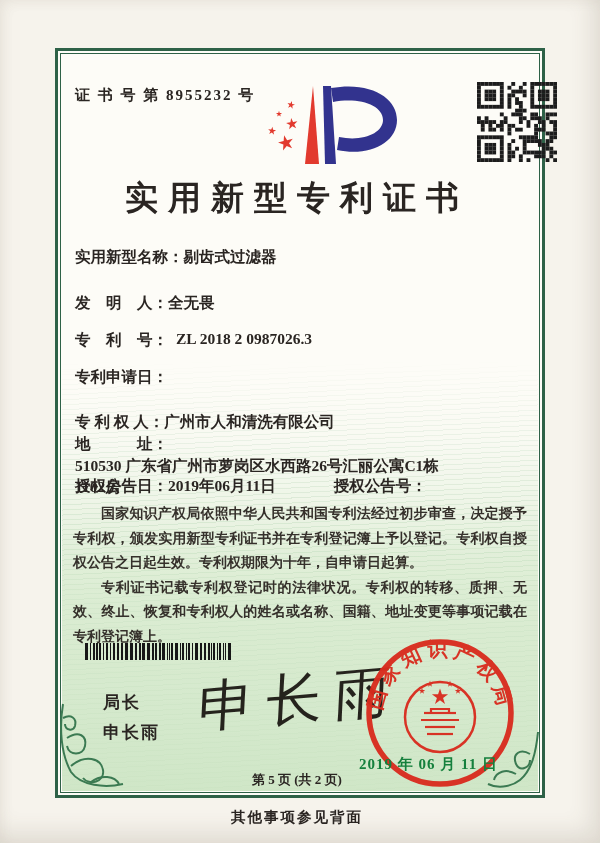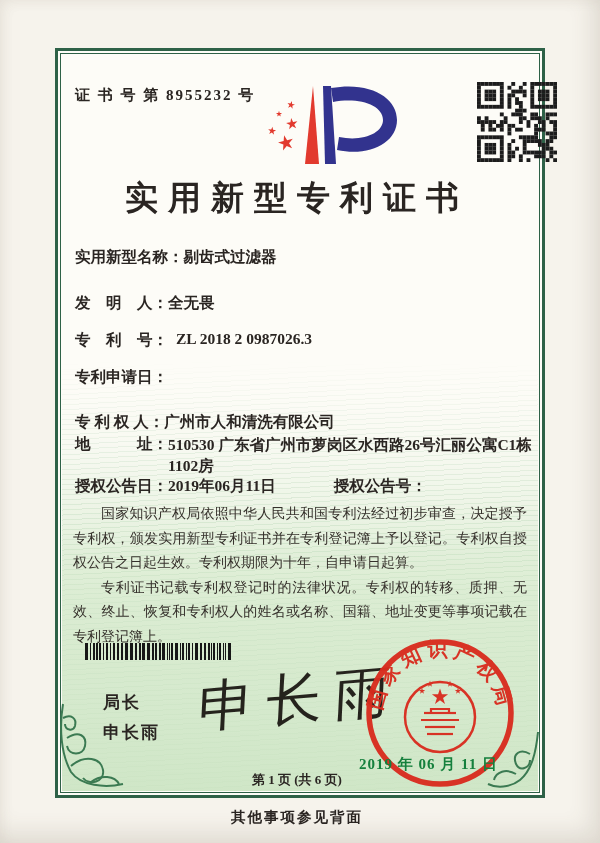--- a/index.html
+++ b/index.html
@@ -23,24 +23,24 @@
       repeating-linear-gradient(-3deg, rgba(118,175,128,.38) 0 1px, rgba(255,255,255,0) 1px 5px);
     -webkit-mask-image:linear-gradient(to bottom, transparent 0%, #000 45%);
             mask-image:linear-gradient(to bottom, transparent 0%, #000 45%);
   }
   .abs{position:absolute;}
   .cert-no{left:75px;top:86px;font-size:15px;font-weight:bold;letter-spacing:2px;}
   .title{left:55px;width:484px;top:176px;text-align:center;font-size:33px;font-weight:bold;letter-spacing:10px;}
   .row{left:75px;font-size:15.5px;font-weight:bold;display:flex;align-items:flex-start;white-space:nowrap;}
   .row .val{white-space:normal;}
   .r1{top:247px;text-align:center;} .r2{top:293px;} .r3{top:330px;gap:8px;} .r4{top:367px;} .r5{top:412px;}
-  .r6{top:434px;} .r6 .val{width:372px;line-height:21px;}
+  .r6{top:434px;flex-direction:column;} .r6 .val{width:372px;line-height:21px;}
   .r7{top:476px;width:460px;}
   .r7 .pair2{margin-left:58px;}
-  .paras{left:73px;top:502px;width:454px;font-size:14px;line-height:24.5px;font-weight:normal;color:#35302b;text-align:justify;}
+  .paras{left:73px;top:502px;width:454px;font-size:14px;line-height:24.5px;font-weight:bold;color:#35302b;text-align:justify;}
   .paras p{margin:0;text-indent:2em;}
   .barcode{left:85px;top:643px;width:152px;height:17px;}
   .director-title{left:103px;top:691px;font-size:17px;font-weight:bold;letter-spacing:2px;}
   .director-name{left:103px;top:721px;font-size:17px;font-weight:bold;letter-spacing:2px;}
   .signature{
     left:198px;top:662px;font-size:56px;color:#17130f;letter-spacing:12px;
     transform:rotate(-5deg) skewX(-8deg);font-weight:normal;opacity:.92;white-space:nowrap;
   }
   .seal-box{left:361px;top:633px;width:158px;height:158px;opacity:.96;}
   .seal-date{left:359px;top:755px;font-size:15px;font-weight:bold;color:#15803d;letter-spacing:1px;white-space:nowrap;}
@@ -442,14 +442,14 @@
   </svg>
 </div>
 <div class="abs flourish-r">
   <svg viewBox="0 0 56 64" width="56" height="64" fill="none" stroke="#3b7a52" stroke-width="2">
     <path d="M52,6 C50,26 46,44 34,54 C24,62 10,62 2,58"></path>
     <path d="M44,28 C34,22 26,28 30,38 C34,46 44,42 44,34"></path>
     <path d="M30,48 C20,42 10,46 8,54"></path>
   </svg>
 </div>
 
-<div class="abs page-info">第 1 页 (共 6 页)</div>
+<div class="abs page-info">第 5 页 (共 2 页)</div>
 <div class="abs back-note">其他事项参见背面</div>
 
 </body></html>

